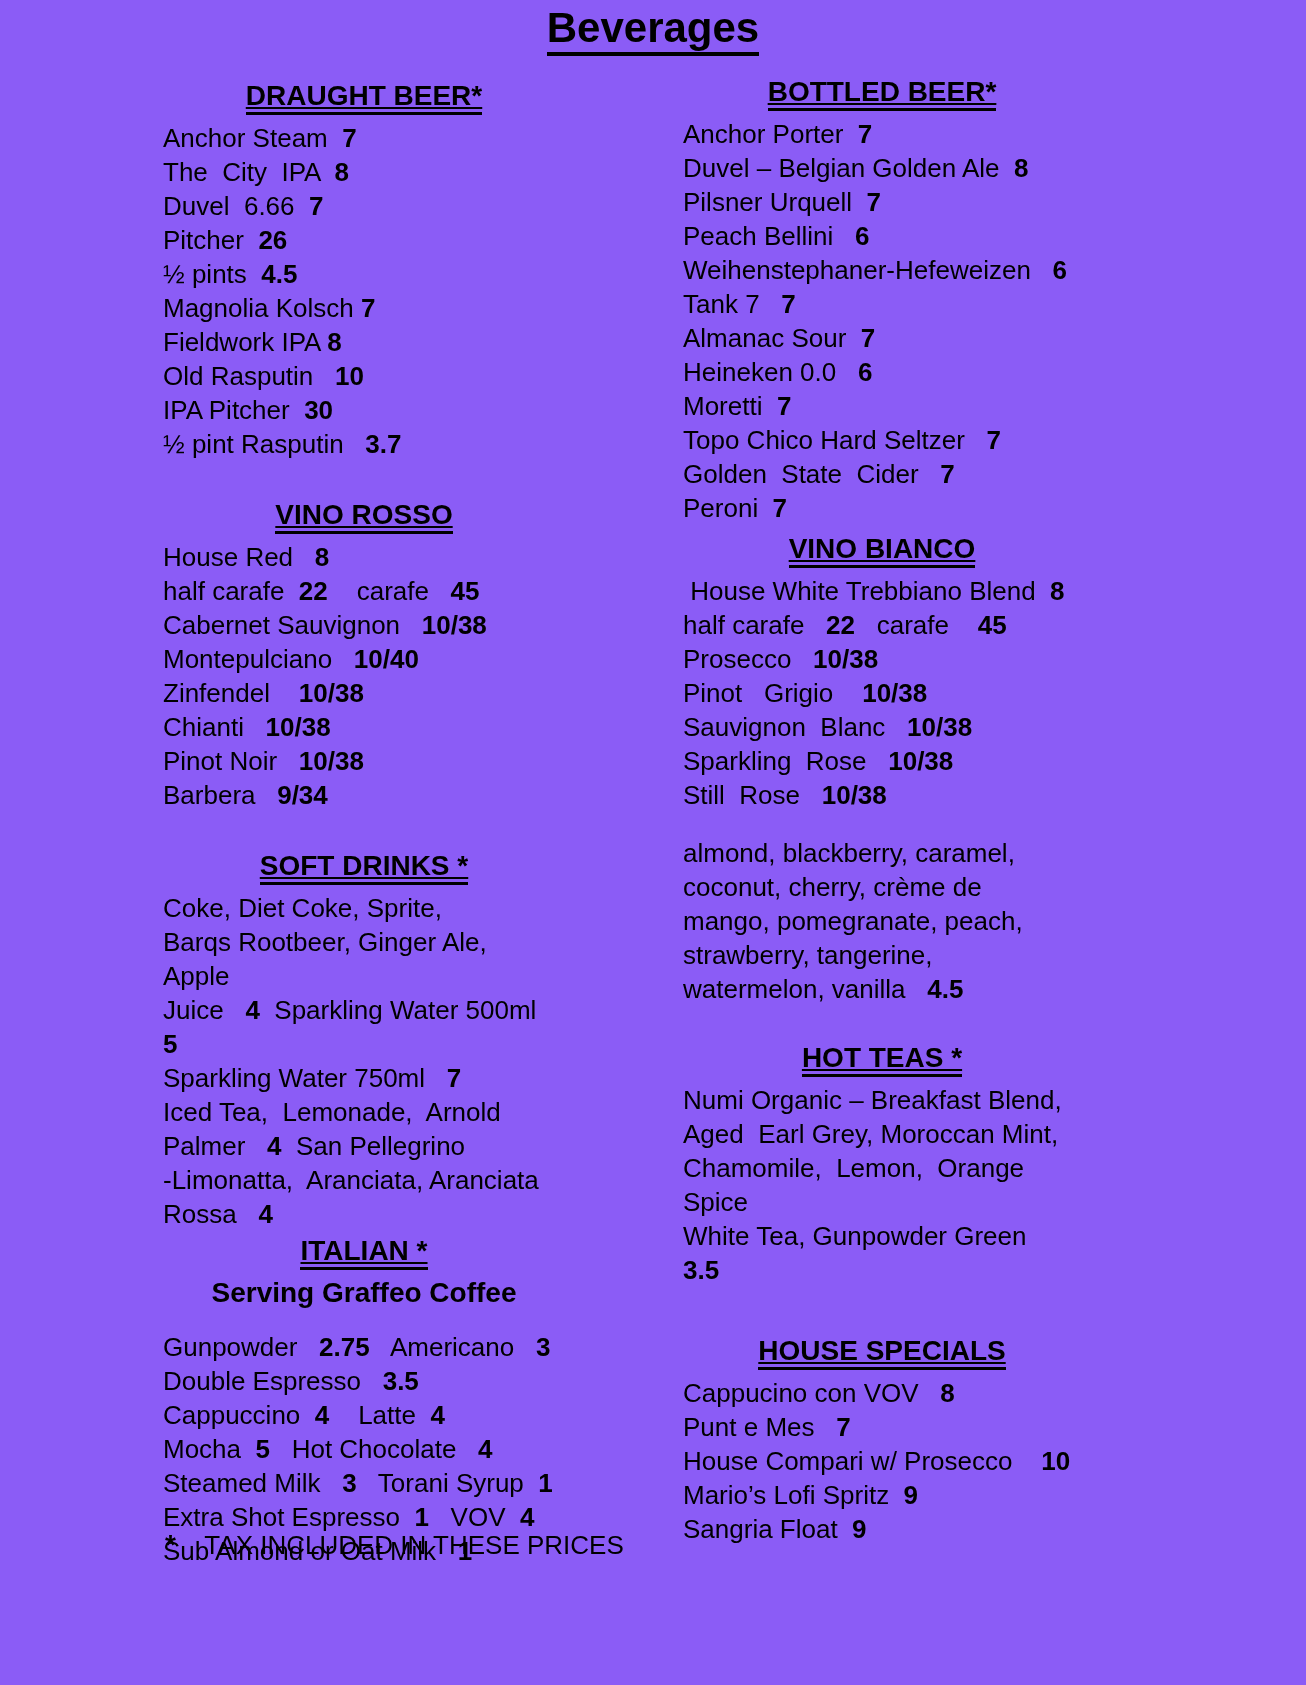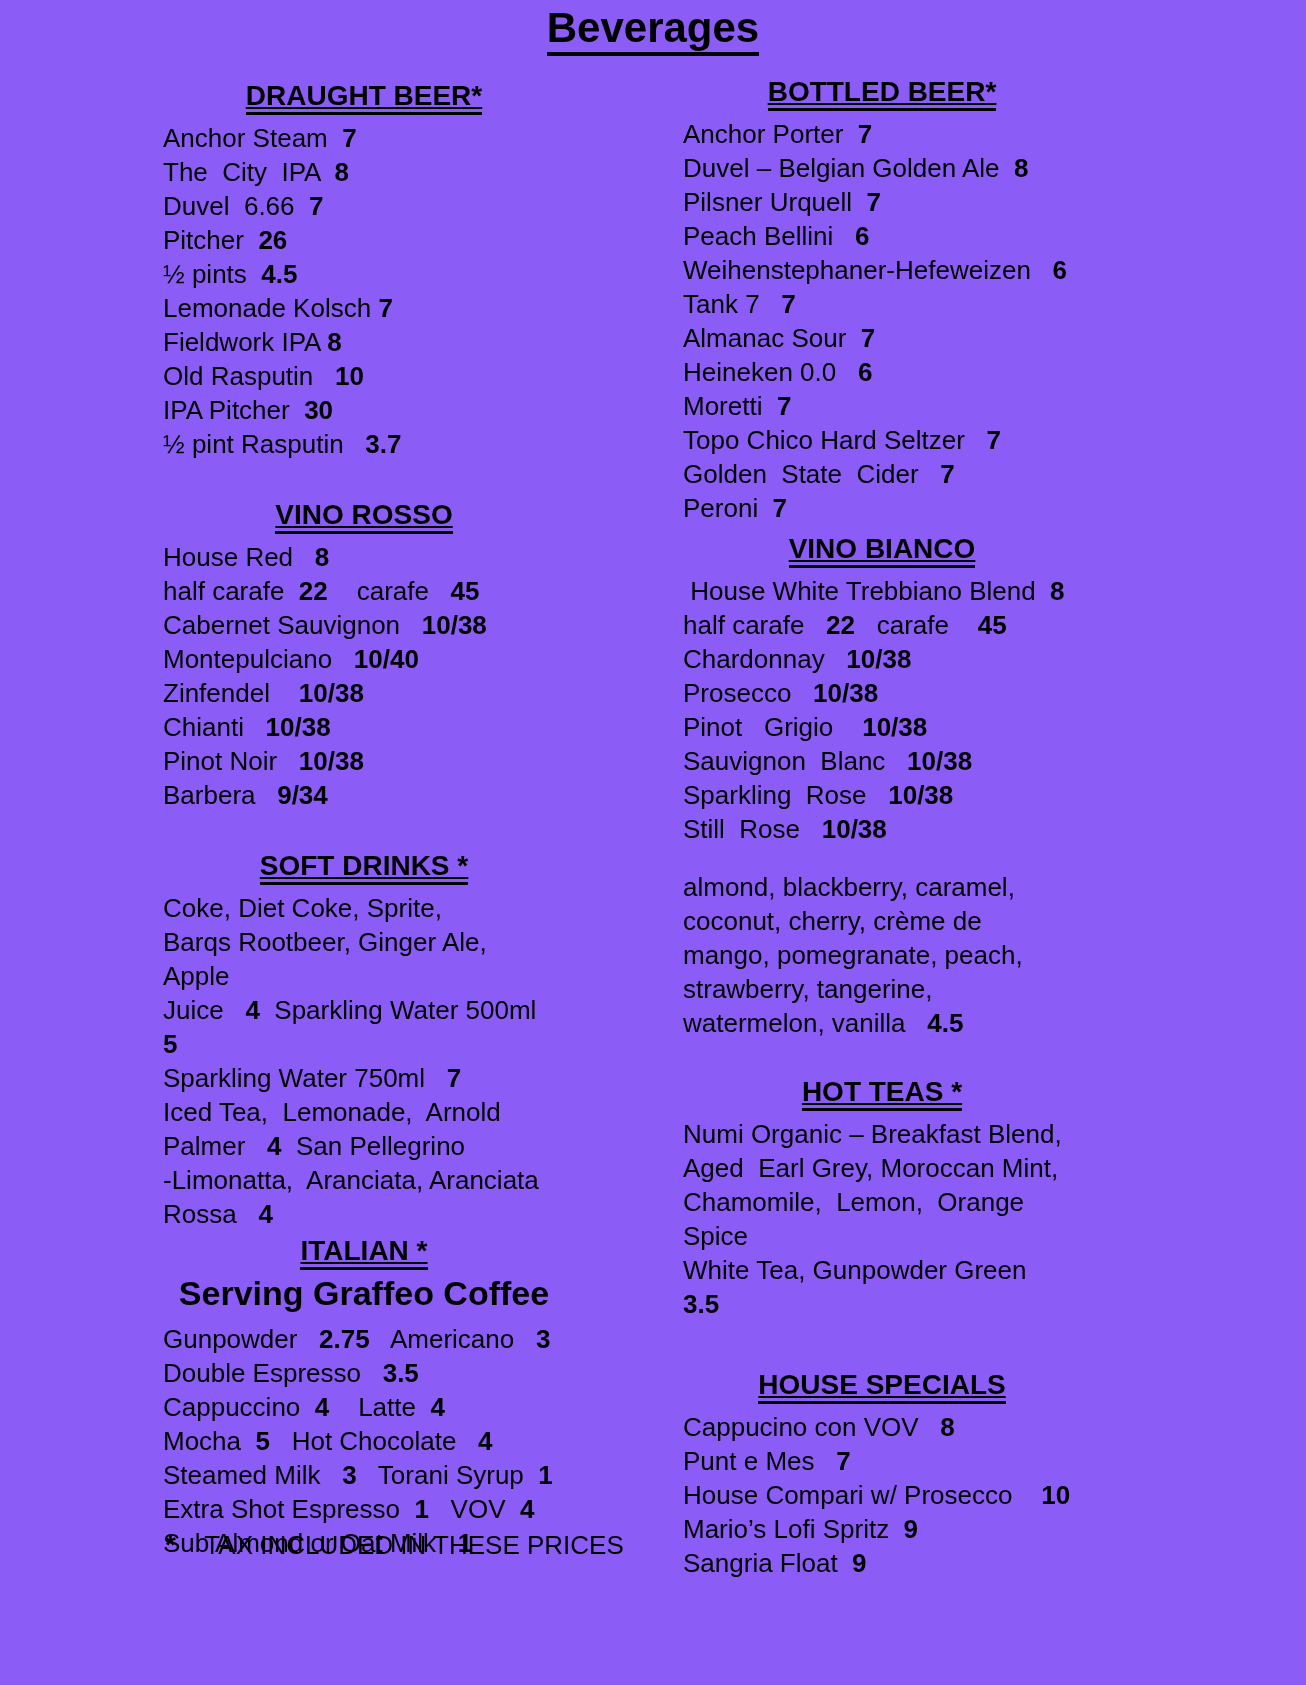--- a/index.html
+++ b/index.html
@@ -27,23 +27,23 @@
   .menu-section{margin:0;}
   .section-heading{
     margin:0 0 7px 0;
     text-align:center;
     font-size:28px;
     font-weight:700;
     line-height:36px;
   }
   .section-heading .u{border-bottom:3px solid #000;padding-bottom:1px;text-decoration:underline;}
   .section-subheading{
-    margin:0 0 12px 0;
+    margin:0 0 20px 0;
     text-align:center;
-    font-size:34px;
+    font-size:28px;
     font-weight:700;
     line-height:34px;
   }
   .menu-line{
     margin:0;
     font-size:26px;
     line-height:34px;
     white-space:pre-wrap;
   }
   .price{font-weight:700;}
@@ -70,21 +70,21 @@
   <h1 class="page-title"><span class="u">Beverages</span></h1>
 
   <div class="col col-left">
       <section class="menu-section">
         <h2 class="section-heading"><span class="u">DRAUGHT BEER*</span></h2>
         <p class="menu-line"><span>Anchor Steam  </span><span class="price">7</span></p>
         <p class="menu-line"><span>The  City  IPA  </span><span class="price">8</span></p>
         <p class="menu-line"><span>Duvel  6.66  </span><span class="price">7</span></p>
         <p class="menu-line"><span>Pitcher  </span><span class="price">26</span></p>
         <p class="menu-line"><span>½ pints  </span><span class="price">4.5</span></p>
-        <p class="menu-line"><span>Lemonade Kolsch </span><span class="price">7</span></p>
+        <p class="menu-line"><span>Magnolia Kolsch </span><span class="price">7</span></p>
         <p class="menu-line"><span>Fieldwork IPA </span><span class="price">8</span></p>
         <p class="menu-line"><span>Old Rasputin   </span><span class="price">10</span></p>
         <p class="menu-line"><span>IPA Pitcher  </span><span class="price">30</span></p>
         <p class="menu-line"><span>½ pint Rasputin   </span><span class="price">3.7</span></p>
       </section>
       <section class="menu-section">
         <h2 class="section-heading"><span class="u">VINO ROSSO</span></h2>
         <p class="menu-line"><span>House Red   </span><span class="price">8</span></p>
         <p class="menu-line"><span>half carafe  </span><span class="price">22</span><span>    carafe   </span><span class="price">45</span></p>
         <p class="menu-line"><span>Cabernet Sauvignon   </span><span class="price">10/38</span></p>
@@ -130,21 +130,20 @@
         <p class="menu-line"><span>Heineken 0.0   </span><span class="price">6</span></p>
         <p class="menu-line"><span>Moretti  </span><span class="price">7</span></p>
         <p class="menu-line"><span>Topo Chico Hard Seltzer   </span><span class="price">7</span></p>
         <p class="menu-line"><span>Golden  State  Cider   </span><span class="price">7</span></p>
         <p class="menu-line"><span>Peroni  </span><span class="price">7</span></p>
       </section>
       <section class="menu-section">
         <h2 class="section-heading"><span class="u">VINO BIANCO</span></h2>
         <p class="menu-line"><span> House White Trebbiano Blend  </span><span class="price">8</span></p>
         <p class="menu-line"><span>half carafe   </span><span class="price">22</span><span>   carafe    </span><span class="price">45</span></p>
-        <p class="menu-line"><span>Chardonnay   </span><span class="price">10/38</span></p>
         <p class="menu-line"><span>Prosecco   </span><span class="price">10/38</span></p>
         <p class="menu-line"><span>Pinot   Grigio    </span><span class="price">10/38</span></p>
         <p class="menu-line"><span>Sauvignon  Blanc   </span><span class="price">10/38</span></p>
         <p class="menu-line"><span>Sparkling  Rose   </span><span class="price">10/38</span></p>
         <p class="menu-line"><span>Still  Rose   </span><span class="price">10/38</span></p>
       </section>
       <section class="menu-section">
         <p class="menu-line"><span>almond, blackberry, caramel,</span></p>
         <p class="menu-line"><span>coconut, cherry, crème de</span></p>
         <p class="menu-line"><span>mango, pomegranate, peach,</span></p>

